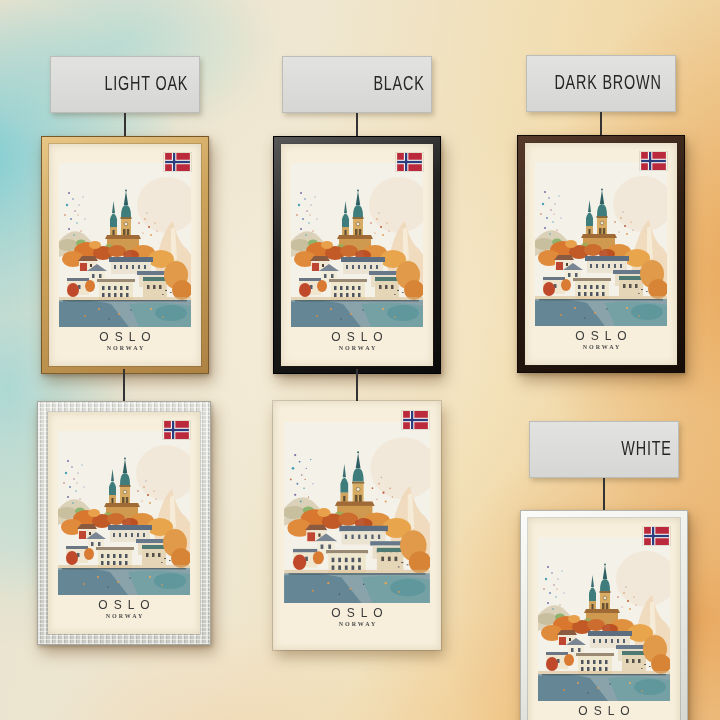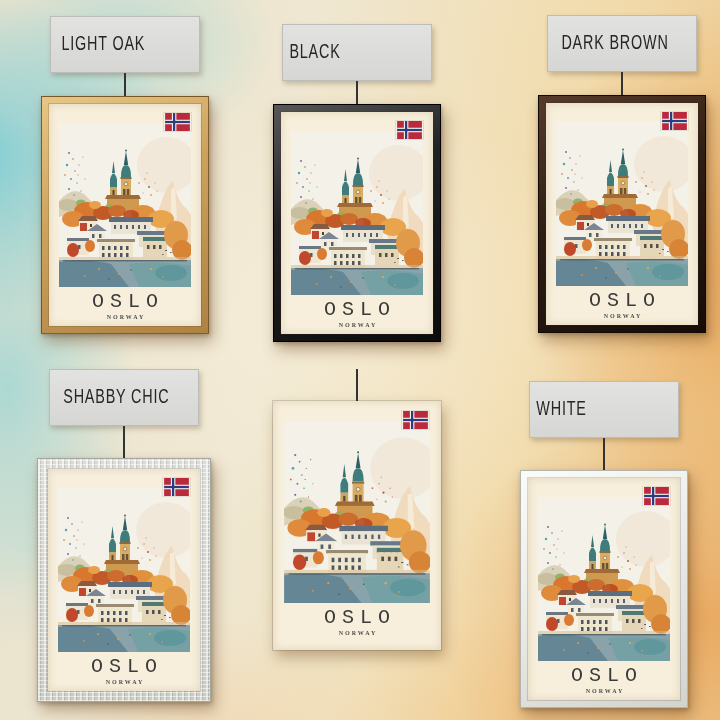--- a/index.html
+++ b/index.html
@@ -17,21 +17,21 @@
       radial-gradient(280px 210px at 30% 104%, rgba(244,198,142,.4), rgba(244,198,142,0) 62%),
       radial-gradient(420px 320px at 45% 44%, rgba(249,241,221,.55), rgba(249,241,221,0) 70%),
       linear-gradient(100deg, #e9e2ce 0%, #efe7d1 38%, #f2ddb0 68%, #edcb93 100%);
   }
   .card { position:absolute; width:180px; display:flex; flex-direction:column; align-items:center; }
   .variant-label {
     width:150px; height:57px; box-sizing:border-box;
     background:linear-gradient(#e2e2e0,#d6d6d4);
     border:1px solid #bcbcb8;
     box-shadow:2px 3px 5px rgba(90,70,40,.28);
-    display:flex; align-items:center; justify-content:flex-start;
+    display:flex; align-items:center; justify-content:flex-end;margin-top:40px;
   }
   .variant-label span {
     display:inline-block; font-size:18px; letter-spacing:1px; color:#262626;
     transform:scaleX(.8) scaleY(1.08); white-space:nowrap;
   }
   .connector { width:2px; background:#333; }
   .connector.r1 { height:23px; }
   .connector.r2 { height:32px; }
   .frame {
     position:relative; padding:7px;
@@ -54,31 +54,31 @@
     position:relative; width:152px; height:222px; background:#f7efdc;
     box-shadow:inset 0 0 8px rgba(120,90,40,.18), 0 0 0 1px rgba(60,45,25,.18);
     display:flex; flex-direction:column; align-items:center;
   }
   .frame--none .poster { width:168px; height:249px; }
   .flag { position:absolute; top:9px; right:10px; width:27px; height:18px; box-shadow:0 0 0 1px rgba(90,70,50,.12); }
   .frame--none .flag { top:10px; right:12px; }
   .art { width:132px; height:164px; margin-top:19px; display:block; }
   .frame--none .art { width:146px; height:181px; margin-top:21px; }
   .poster-title {
-    margin-top:3px; font-size:20px; letter-spacing:6px; padding-left:6px;
-    color:#3a3a3a; font-family:Liberation Mono, monospace;
+    margin-top:3px; font-size:12px; letter-spacing:6px; padding-left:6px;
+    color:#3a3a3a; font-family:Liberation Sans, sans-serif;
   }
   .poster-subtitle {
     margin-top:1px; font-size:6px; font-weight:bold; letter-spacing:2px; padding-left:2px;
     color:#4c4c4c; font-family:"Liberation Serif",serif;
   }
   
   .pos-1 { left:35px;  top:16px; }
-  .pos-2 { left:267px; top:24px; }
-  .pos-3 { left:532px; top:15px; }
+  .pos-2 { left:267px; top:16px; }
+  .pos-3 { left:511px; top:15px; }
   .pos-4 { left:34px;  top:369px; }
   .pos-5 { left:267px; top:369px; }
   .pos-6 { left:514px; top:381px; }
   .defs-holder { position:absolute; width:0; height:0; overflow:hidden; }
 </style>
 </head>
 <body>
 
 <div class="scene">
 
@@ -279,23 +279,20 @@
         <svg class="art" viewBox="0 0 132 164">
             <use href="#oslo-art"></use>
           </svg>
         <div class="poster-title">OSLO</div>
         <div class="poster-subtitle">NORWAY</div>
       </div>
     </div>
   </div>
 
   <div class="card pos-4">
-    <div class="variant-label">
-      <span>SHABBY CHIC</span>
-    </div>
     <div class="connector r2"></div>
     <div class="frame frame--shabby-chic">
       <div class="poster">
         <svg class="flag" viewBox="0 0 22 16">
             <use href="#no-flag"></use>
           </svg>
         <svg class="art" viewBox="0 0 132 164">
             <use href="#oslo-art"></use>
           </svg>
         <div class="poster-title">OSLO</div>

